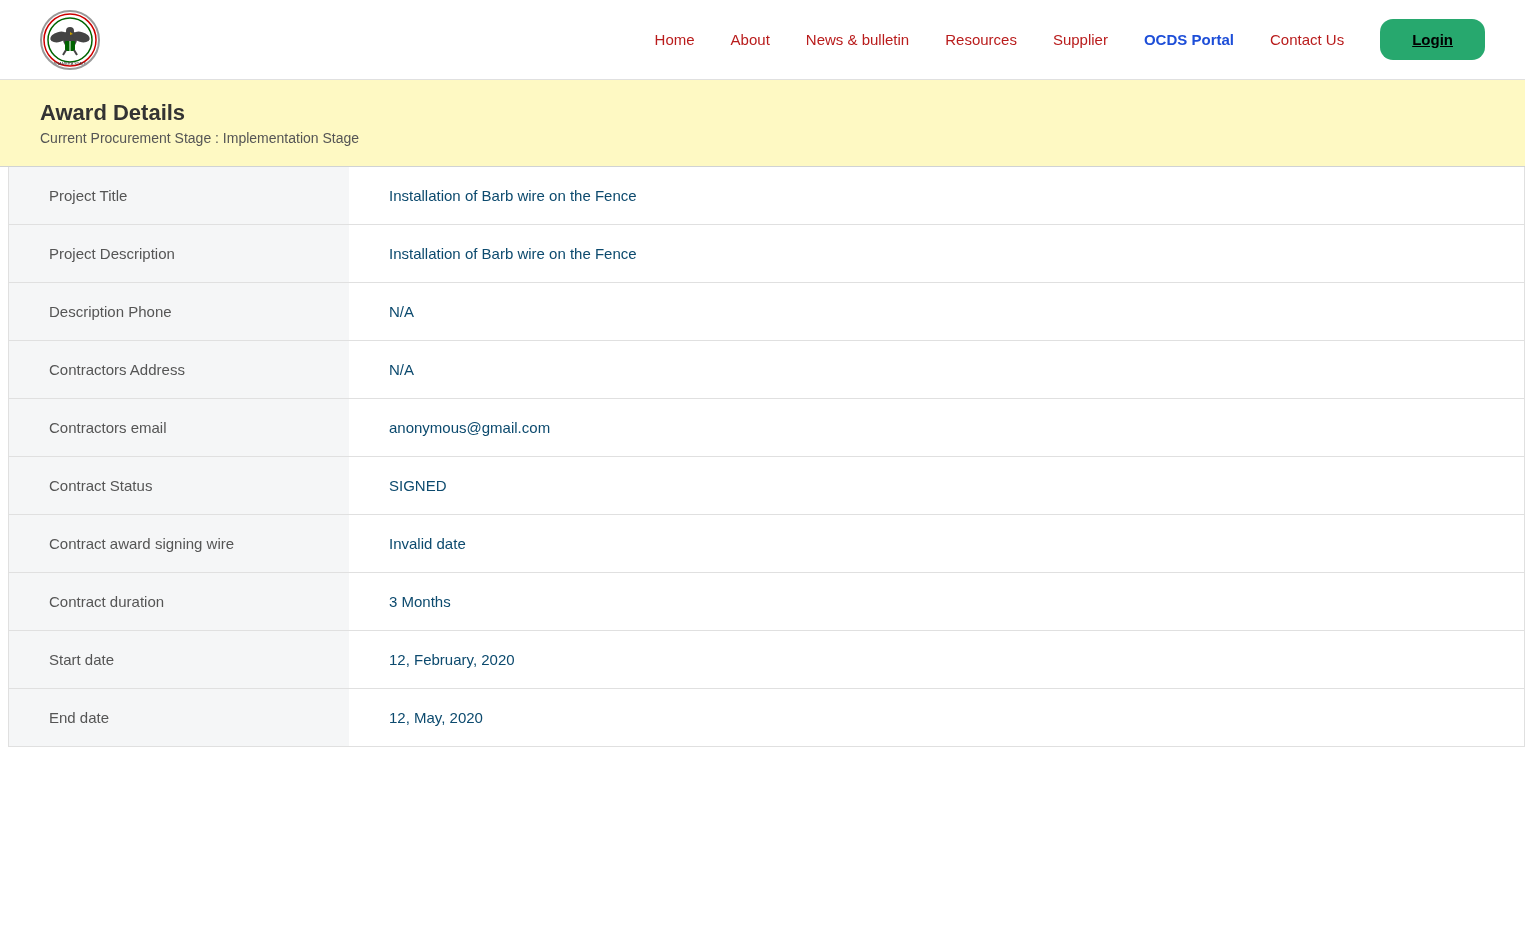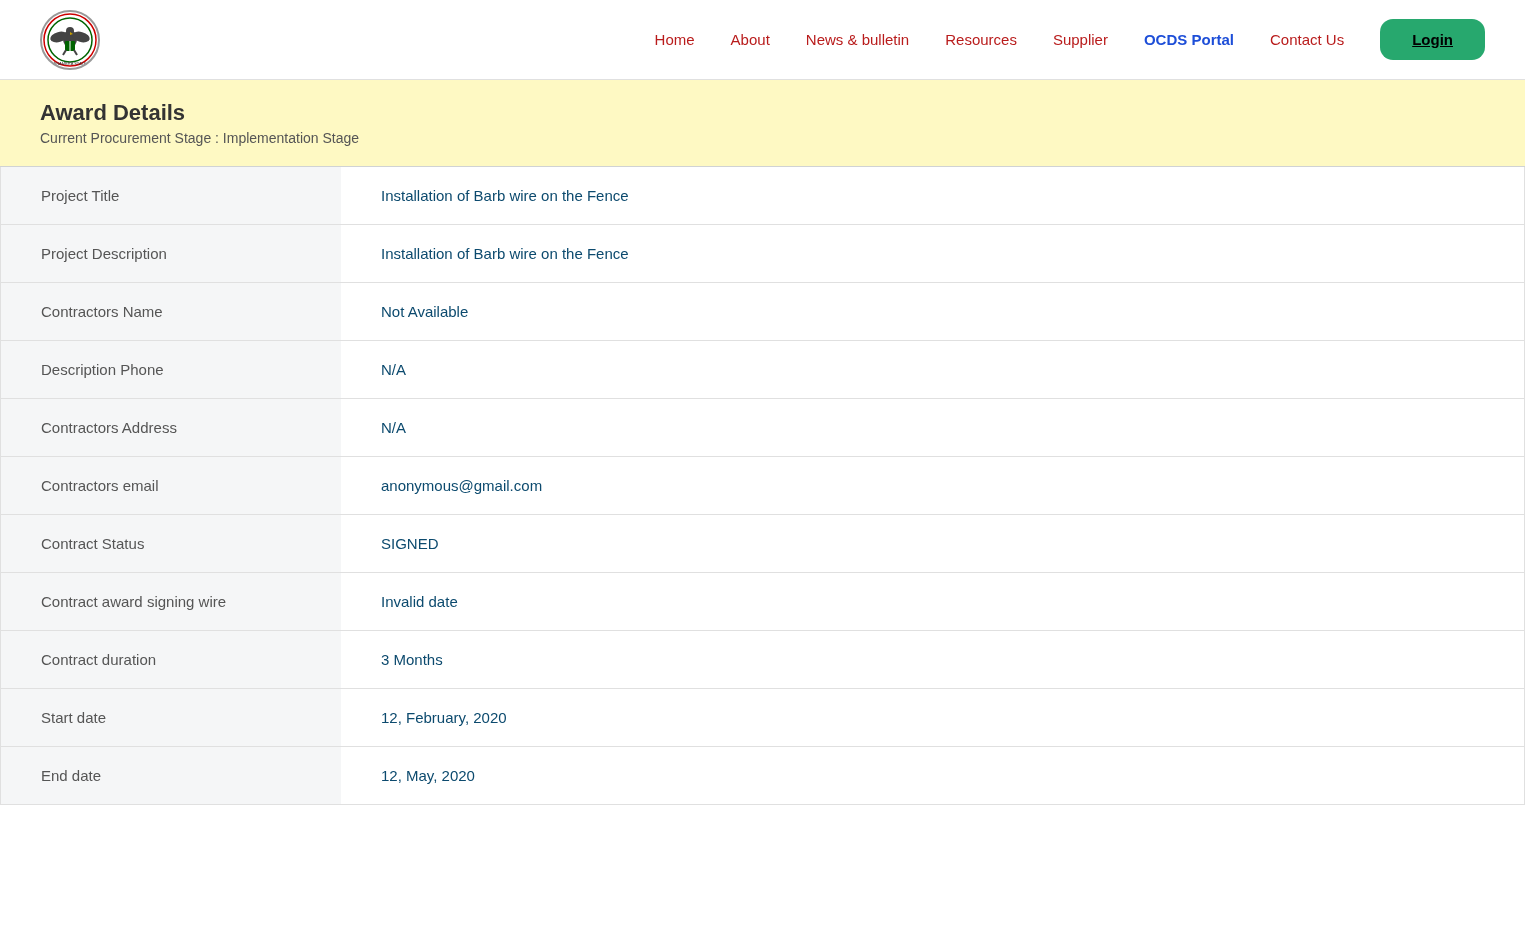--- a/index.html
+++ b/index.html
@@ -126,20 +126,21 @@
     }
 
     .details-table td:last-child {
       color: #0c4a6e;
       background: #fff;
     }
 
     .table-wrapper {
       border: 1px solid #e0e0e0;
       border-top: none;
+      margin-left: 8px;
     }
   </style>
 </head>
 <body>
 
 <header>
   <div class="logo-area">
     <div class="logo-circle">
 
       <svg viewBox="0 0 54 54" xmlns="http://www.w3.org/2000/svg">
@@ -188,24 +189,20 @@
     <tbody id="details-tbody">
     <tr>
           <td>Project Title</td>
           <td>Installation of Barb wire on the Fence</td>
         </tr>
         <tr>
           <td>Project Description</td>
           <td>Installation of Barb wire on the Fence</td>
         </tr>
         <tr>
-          <td>Contractors Name</td>
-          <td>Not Available</td>
-        </tr>
-        <tr>
           <td>Description Phone</td>
           <td>N/A</td>
         </tr>
         <tr>
           <td>Contractors Address</td>
           <td>N/A</td>
         </tr>
         <tr>
           <td>Contractors email</td>
           <td>anonymous@gmail.com</td>

